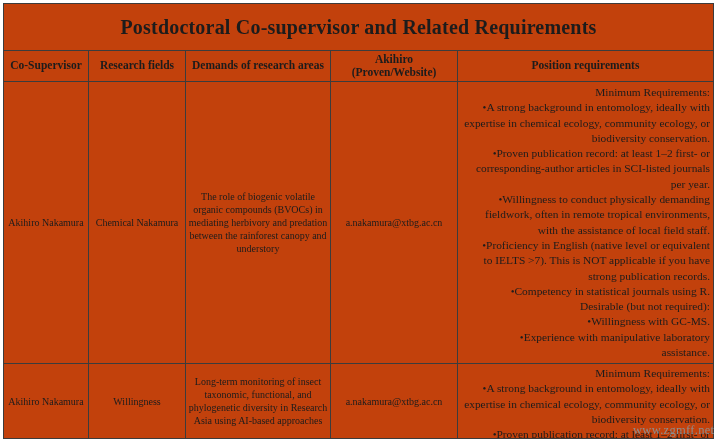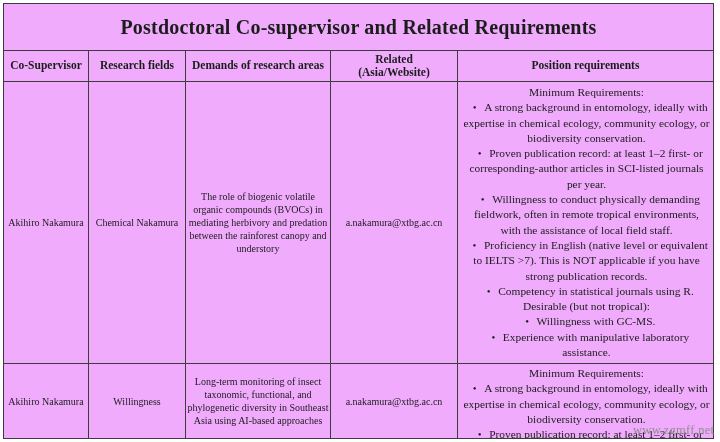--- a/index.html
+++ b/index.html
@@ -22,21 +22,21 @@
     top: 3px;
     width: 710px;
     height: 433px;
     border-collapse: collapse;
     table-layout: fixed;
   }
   .doc-table td, .doc-table th {
     border: 1px solid #3c3c3c;
     padding: 0;
     vertical-align: middle;
-    background: #f0abfc;
+    background: #c2410c;
   }
   .title-cell {
     height: 46px;
     text-align: center;
     font-weight: bold;
     font-size: 20px;
     letter-spacing: 0.2px;
   }
   .head-cell {
     height: 30px;
@@ -47,21 +47,21 @@
     padding: 1px 2px;
   }
   .cell-center {
     text-align: center;
     font-size: 10px;
     line-height: 13px;
     padding: 2px 6px;
   }
   .req-cell {
     vertical-align: top;
-    text-align: center;
+    text-align: right;
   }
   .req-clip {
     overflow: hidden;
     padding: 2px 3px 0 5px;
     font-size: 11.4px;
     line-height: 15.3px;
   }
   .req-clip-tall { height: 277px; }
   .req-clip-short { height: 72px; }
   .req-line { color: #1c1c1c; }
@@ -101,50 +101,50 @@
     <tbody>
         <tr>
       <td class="title-cell" colspan="5">Postdoctoral Co-supervisor and Related Requirements</td>
     </tr>
 
     <tr>
       <td class="head-cell">Co-Supervisor</td>
       <td class="head-cell">Research fields</td>
       <td class="head-cell">Demands of research areas</td>
       <td class="head-cell">
-        <div>Related</div>
-        <div>(Asia/Website)</div>
+        <div>Akihiro</div>
+        <div>(Proven/Website)</div>
       </td>
       <td class="head-cell">Position requirements</td>
     </tr>
 
     <tr class="row-main">
       <td class="cell-center">Akihiro Nakamura</td>
       <td class="cell-center">Chemical Nakamura</td>
       <td class="cell-center">The role of biogenic volatile organic compounds (BVOCs) in mediating herbivory and predation between the rainforest canopy and understory</td>
       <td class="cell-center">a.nakamura@xtbg.ac.cn</td>
       <td class="req-cell">
         <div class="req-clip req-clip-tall">
               <div class="req-line">Minimum Requirements:</div>
               <div class="req-line"><span class="bullet">•</span><span>A strong background in entomology, ideally with expertise in chemical ecology, community ecology, or biodiversity conservation.</span></div>
               <div class="req-line"><span class="bullet">•</span><span>Proven publication record: at least 1–2 first- or corresponding-author articles in SCI-listed journals per year.</span></div>
               <div class="req-line"><span class="bullet">•</span><span>Willingness to conduct physically demanding fieldwork, often in remote tropical environments, with the assistance of local field staff.</span></div>
               <div class="req-line"><span class="bullet">•</span><span>Proficiency in English (native level or equivalent to IELTS &gt;7). This is NOT applicable if you have strong publication records.</span></div>
               <div class="req-line"><span class="bullet">•</span><span>Competency in statistical journals using R.</span></div>
-              <div class="req-line">Desirable (but not tropical):</div>
+              <div class="req-line">Desirable (but not required):</div>
               <div class="req-line"><span class="bullet">•</span><span>Willingness with GC-MS.</span></div>
               <div class="req-line"><span class="bullet">•</span><span>Experience with manipulative laboratory assistance.</span></div>
             </div>
       </td>
     </tr>
 
     <tr class="row-bottom">
       <td class="cell-center">Akihiro Nakamura</td>
       <td class="cell-center">Willingness</td>
-      <td class="cell-center">Long-term monitoring of insect taxonomic, functional, and phylogenetic diversity in Southeast Asia using AI-based approaches</td>
+      <td class="cell-center">Long-term monitoring of insect taxonomic, functional, and phylogenetic diversity in Research Asia using AI-based approaches</td>
       <td class="cell-center">a.nakamura@xtbg.ac.cn</td>
       <td class="req-cell">
         <div class="req-clip req-clip-short">
               <div class="req-line">Minimum Requirements:</div>
               <div class="req-line"><span class="bullet">•</span><span>A strong background in entomology, ideally with expertise in chemical ecology, community ecology, or biodiversity conservation.</span></div>
               <div class="req-line"><span class="bullet">•</span><span>Proven publication record: at least 1–2 first- or</span></div>
             </div>
       </td>
     </tr>
   </tbody>

